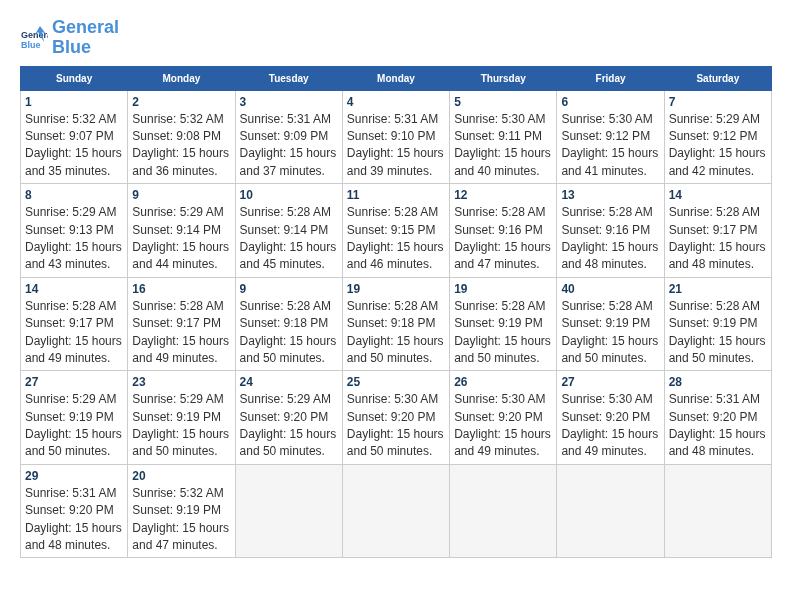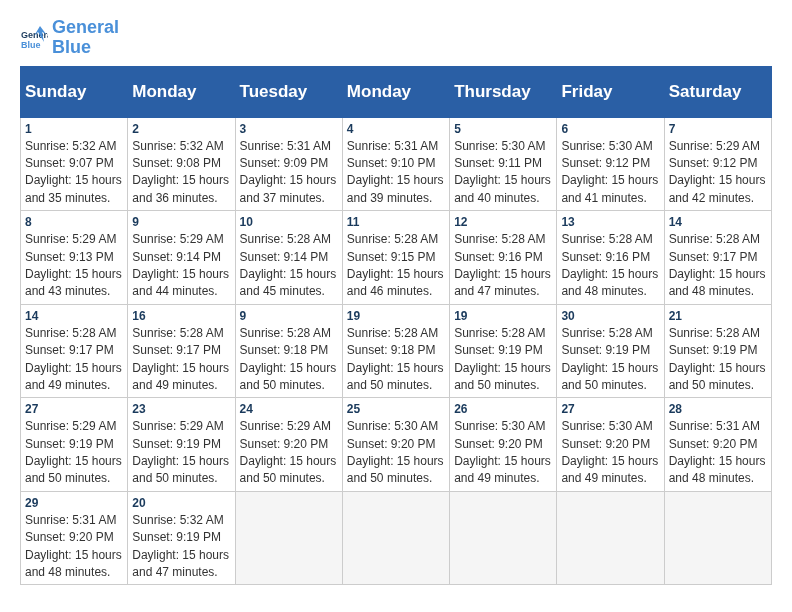--- a/index.html
+++ b/index.html
@@ -53,24 +53,24 @@
       color: #444;
     }
     table {
       width: 100%;
       border-collapse: collapse;
       table-layout: fixed;
     }
     thead tr th {
       background: #2a5fa5;
       color: #fff;
-      font-size: 17px;
+      font-size: 10px;
       font-weight: bold;
-      padding: 15px 4px;
-      text-align: left;
+      padding: 6px 4px;
+      text-align: center;
       border: 1px solid #2a5fa5;
     }
     tbody tr td {
       border: 1px solid #ccc;
       vertical-align: top;
       padding: 4px 4px 3px 4px;
       font-size: 9px;
       color: #333;
       background: #fff;
       height: 78px;
@@ -298,21 +298,21 @@
           <td>
         <span class="day-num">19</span>
         <div class="day-info">
           Sunrise: 5:28 AM<br>
           Sunset: 9:19 PM<br>
           Daylight: 15 hours<br>
           and 50 minutes.
         </div>
       </td>
           <td>
-        <span class="day-num">30</span>
+        <span class="day-num">40</span>
         <div class="day-info">
           Sunrise: 5:28 AM<br>
           Sunset: 9:19 PM<br>
           Daylight: 15 hours<br>
           and 50 minutes.
         </div>
       </td>
           <td>
         <span class="day-num">21</span>
         <div class="day-info">

